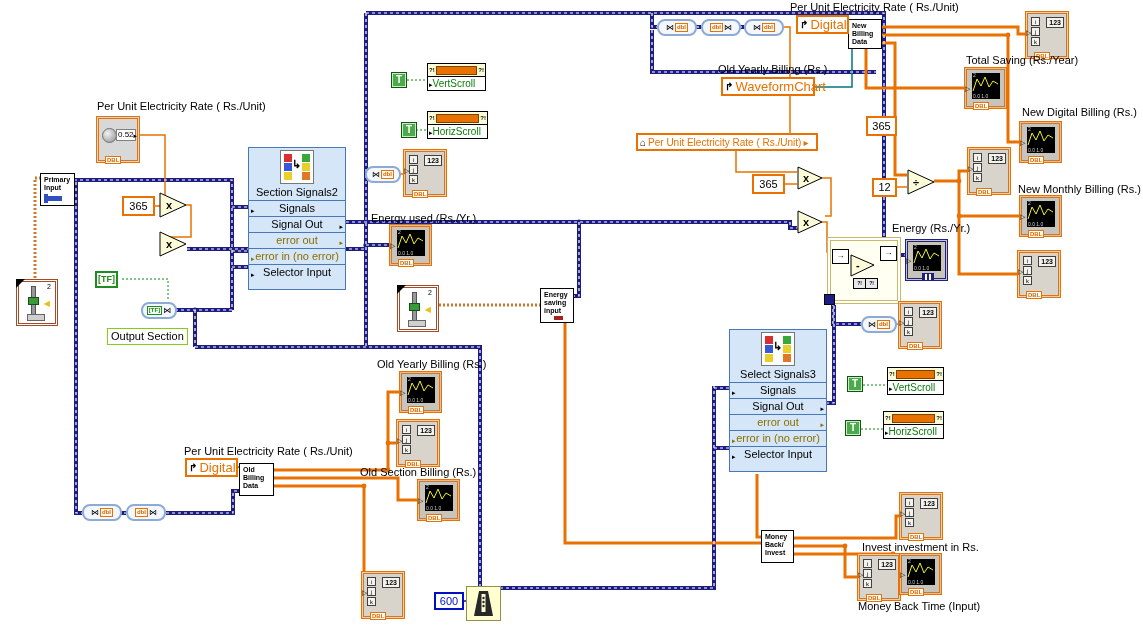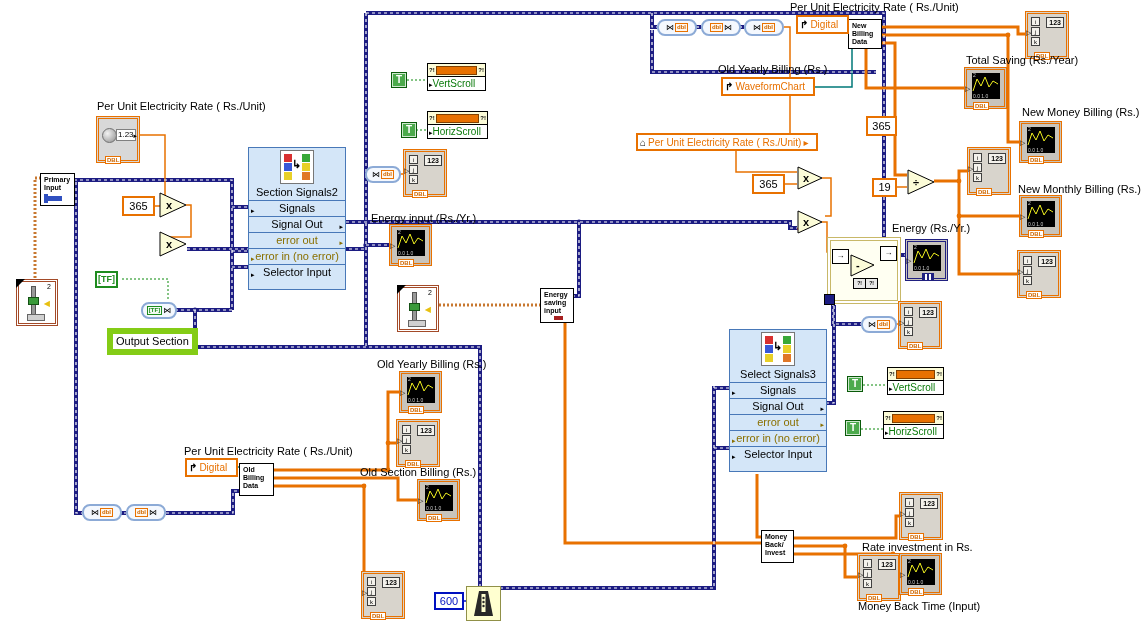--- a/index.html
+++ b/index.html
@@ -7,42 +7,42 @@
   svg.wires{position:absolute;left:0;top:0;z-index:0;}
   .ow{fill:none;stroke:#E87100;stroke-width:1.5;}
   .ow2{stroke-width:3;}
   .blw{fill:none;stroke:#0010C0;stroke-width:1.5;}
   .nb{fill:none;stroke:#1C1C82;stroke-width:4;}
   .nd{fill:none;stroke:#FFFFFF;stroke-width:1.2;stroke-dasharray:3 3;}
   .gw{fill:none;stroke:#0A8A0A;stroke-width:1;stroke-dasharray:2 2;}
   .bw{fill:none;stroke:#C87830;stroke-width:3;stroke-dasharray:2 2;}
   .tw{fill:none;stroke:#007878;stroke-width:1.5;}
   .lbl{position:absolute;font-size:11px;color:#000;white-space:nowrap;z-index:3;}
-  .boxlbl{position:absolute;font-size:11px;background:#fff;border:6px solid #84cc16;padding:0 3px;line-height:15px;white-space:nowrap;z-index:3;}
+  .boxlbl{position:absolute;font-size:11px;background:#fff;border:1px solid #84cc16;padding:0 3px;line-height:15px;white-space:nowrap;z-index:3;}
   .const{position:absolute;background:#fff;border:2px solid #E87100;font-size:11px;color:#000;text-align:center;box-sizing:border-box;z-index:2;}
   .const.blue{border-color:#0010C0;color:#0010C0;}
   .tri{position:absolute;z-index:2;}
   .tfill{fill:#FCFCD8;stroke:#000;stroke-width:1;}
   .ttext{font-size:11px;font-weight:bold;}
   .vi{position:absolute;background:#fff;border:1px solid #000;font-size:7px;font-weight:bold;line-height:8px;padding:2px 1px 1px 3px;box-sizing:border-box;color:#000;z-index:2;}
   .cap{position:absolute;height:17px;border:2px solid #8CAAD6;border-radius:8px;background:#F4F8FE;display:flex;align-items:center;justify-content:center;gap:1px;box-sizing:border-box;z-index:2;}
   .bowtie{font-size:8px;line-height:8px;}
   .chip{border:1px solid #E87100;color:#D06800;background:#FFF6EC;font-size:6px;font-weight:bold;padding:0 1px;line-height:7px;}
   .chip.green{border-color:#1E8C1E;color:#1E8C1E;background:#F2FAF2;}
   .tconst{position:absolute;width:16px;height:16px;box-sizing:border-box;border:1px solid #0A5A0A;background:#4CAA4C;color:#fff;font-weight:bold;font-size:10px;text-align:center;line-height:14px;box-shadow:inset 0 0 0 1px #CFE8CF;z-index:2;}
   .tfconst{position:absolute;box-sizing:border-box;border:2px solid #1E8C1E;background:#fff;color:#1E8C1E;font-weight:bold;font-size:9px;line-height:13px;padding:0 1px;z-index:2;}
   .prop{position:absolute;border:1px solid #000;background:#fff;box-sizing:border-box;z-index:2;}
   .prop .r1{display:flex;align-items:center;height:12px;background:#FCFCD8;border-bottom:1px solid #000;padding:0 1px;gap:1px;}
   .prop .r1 .fl{font-size:6px;font-weight:bold;line-height:6px;}
   .prop .r1 .bar{flex:1;height:7px;background:#E87100;border:1px solid #804000;}
   .prop .r2{height:13px;font-size:10px;color:#0A7A0A;line-height:13px;padding-left:1px;white-space:nowrap;}
   .prop .r2 .pa{color:#000;font-size:7px;}
   .ref{position:absolute;border:2px solid #E87100;background:#fff;display:flex;align-items:center;gap:2px;padding:0 2px;box-sizing:border-box;height:19px;z-index:2;white-space:nowrap;}
   .ref .arr{font-size:10px;font-weight:bold;color:#000;}
-  .ref .t{font-size:10px;color:#E87100;}
+  .ref .t{font-size:13px;color:#E87100;}
   .lv{position:absolute;border:2px solid #E87100;background:#fff;box-sizing:border-box;height:18px;display:flex;align-items:center;font-size:10px;color:#E87100;padding:0 2px;gap:2px;white-space:nowrap;z-index:2;}
   .lv .house{color:#000;font-size:10px;}
   .ss{position:absolute;width:98px;box-sizing:border-box;background:#D4E6F8;border:1px solid #4878B8;font-size:11px;text-align:center;z-index:2;color:#000;}
   .ss .ssicon{width:32px;height:32px;margin:2px auto 1px;background:#fff;border:1px solid #777;position:relative;}
   .ss .sq{position:absolute;width:8px;height:8px;}
   .ss .sarr{position:absolute;left:11px;top:7px;font-size:11px;font-weight:bold;color:#000;}
   .ss .title{height:15px;line-height:15px;}
   .ss .row{height:15px;line-height:14px;border-top:1px solid #4878B8;position:relative;}
   .ss .row.err{color:#8A7000;}
   .ss .ra{position:absolute;font-size:7px;top:3px;color:inherit;}
@@ -198,39 +198,39 @@
       <path class="nd" d="M898,255 H905"></path>
     </svg>
 
 <div class="lbl" style="left:97px;top:100px">Per Unit Electricity  Rate ( Rs./Unit)</div>
 <div class="lbl" style="left:790px;top:1px">Per Unit Electricity  Rate ( Rs./Unit)</div>
 <div class="lbl" style="left:184px;top:445px">Per Unit Electricity  Rate ( Rs./Unit)</div>
 <div class="lbl" style="left:718px;top:63px">Old Yearly Billing (Rs.)</div>
 <div class="lbl" style="left:377px;top:358px">Old Yearly Billing (Rs.)</div>
 <div class="lbl" style="left:360px;top:466px">Old Section Billing (Rs.)</div>
 <div class="lbl" style="left:966px;top:54px">Total Saving (Rs./Year)</div>
-<div class="lbl" style="left:1022px;top:106px">New Money Billing (Rs.)</div>
+<div class="lbl" style="left:1022px;top:106px">New Digital Billing (Rs.)</div>
 <div class="lbl" style="left:1018px;top:183px">New Monthly Billing (Rs.)</div>
 <div class="lbl" style="left:892px;top:222px">Energy (Rs./Yr.)</div>
-<div class="lbl" style="left:371px;top:212px">Energy input (Rs./Yr.)</div>
-<div class="lbl" style="left:862px;top:541px">Rate investment in Rs.</div>
+<div class="lbl" style="left:371px;top:212px">Energy used (Rs./Yr.)</div>
+<div class="lbl" style="left:862px;top:541px">Invest investment in Rs.</div>
 <div class="lbl" style="left:858px;top:600px">Money Back Time (Input)</div>
 <div class="boxlbl" style="left:107px;top:328px">Output Section</div>
 
 <div class="numctl" style="left:96px;top:116px">
   <span class="knob"></span>
-  <span class="nval">1.23</span>
+  <span class="nval">0.52</span>
   <span class="outarr">▸</span>
   <span class="dblchip">DBL</span>
 </div>
 
 <div class="const" style="left:122px;top:196px;width:33px;height:20px;line-height:16px">365</div>
 <div class="const" style="left:752px;top:174px;width:33px;height:20px;line-height:16px">365</div>
 <div class="const" style="left:866px;top:116px;width:31px;height:20px;line-height:16px">365</div>
-<div class="const" style="left:872px;top:178px;width:25px;height:19px;line-height:15px">19</div>
+<div class="const" style="left:872px;top:178px;width:25px;height:19px;line-height:15px">12</div>
 <div class="const blue" style="left:434px;top:592px;width:30px;height:18px;line-height:14px">600</div>
 <div class="tfconst" style="left:95px;top:271px">[TF]</div>
 <div class="tconst" style="left:391px;top:72px">T</div>
 <div class="tconst" style="left:401px;top:122px">T</div>
 <div class="tconst" style="left:847px;top:376px">T</div>
 <div class="tconst" style="left:845px;top:420px">T</div>
 
 <div class="tri" style="left:159px;top:192px"><svg width="29" height="26">
         <polygon class="tfill" points="1,1 1,25 27,13"></polygon>
         <text class="ttext" x="7" y="17">x</text>

